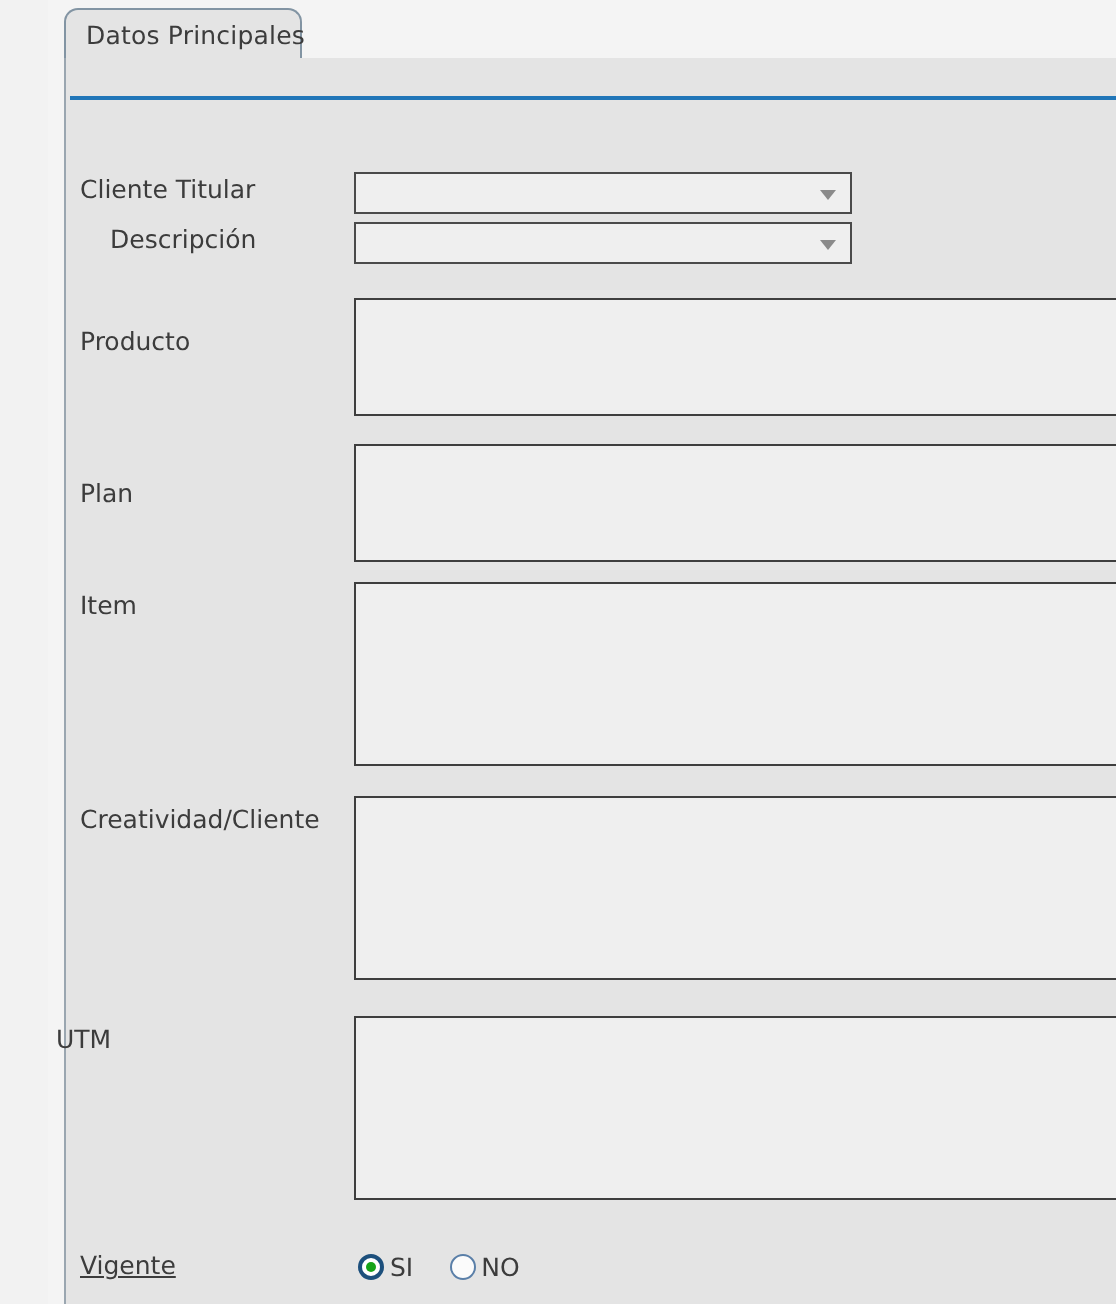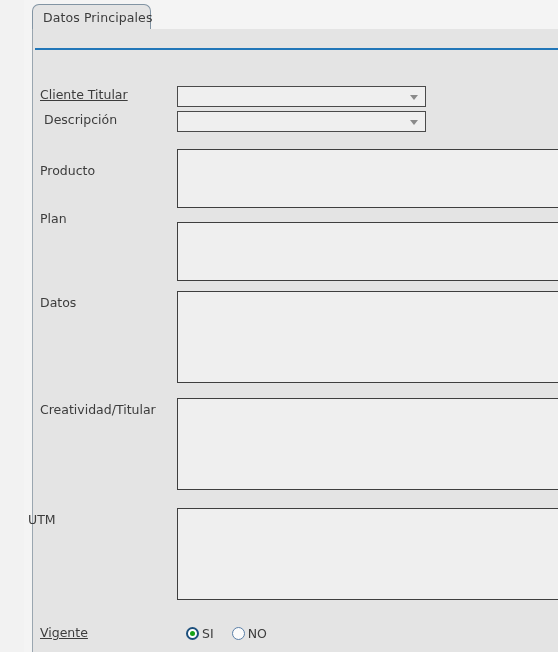--- a/index.html
+++ b/index.html
@@ -127,21 +127,21 @@
     color: #2c2c2c;
     padding: 3px 4px;
     overflow: hidden;
     white-space: pre-wrap;
     cursor: text;
   }
 
   
   .radio-group {
     position: absolute;
-    left: 162px;
+    left: 155px;
     top: 624px;
     height: 18px;
     display: flex;
     align-items: center;
     justify-content: flex-end;
   }
   .radio-item {
     display: flex;
     align-items: center;
     margin-right: 18px;
@@ -189,42 +189,42 @@
     <div class="tabstrip-line"></div>
     <div class="tab">
       <span>Datos Principales</span>
     </div>
   </div>
 
   <div class="panel">
     <div class="accent-line"></div>
   </div>
 
-  <div class="field-label" style="left:16px; top:88px;text-decoration:underline;">Cliente Titular</div>
+  <div class="field-label" style="left:16px; top:88px;">Cliente Titular</div>
   <div class="combo" style="left:153px; top:86px; width:249px;">
     <span class="value"></span>
     <span class="arrow"></span>
   </div>
 
-  <div class="field-label" style="left:20px; top:113px;">Descripción</div>
+  <div class="field-label" style="left:31px; top:113px;">Descripción</div>
   <div class="combo" style="left:153px; top:111px; width:249px;">
     <span class="value"></span>
     <span class="arrow"></span>
   </div>
 
   <div class="field-label" style="left:16px; top:164px;">Producto</div>
   <div class="textbox" style="left:153px; top:149px; width:400px; height:59px;"></div>
 
-  <div class="field-label" style="left:16px; top:212px;">Plan</div>
+  <div class="field-label" style="left:16px; top:240px;">Plan</div>
   <div class="textbox" style="left:153px; top:222px; width:400px; height:59px;"></div>
 
-  <div class="field-label" style="left:16px; top:296px;">Datos</div>
+  <div class="field-label" style="left:16px; top:296px;">Item</div>
   <div class="textbox" style="left:153px; top:291px; width:400px; height:92px;"></div>
 
-  <div class="field-label" style="left:16px; top:403px;">Creatividad/Titular</div>
+  <div class="field-label" style="left:16px; top:403px;">Creatividad/Cliente</div>
   <div class="textbox" style="left:153px; top:398px; width:400px; height:92px;"></div>
 
   <div class="field-label" style="left:4px; top:513px;">UTM</div>
   <div class="textbox" style="left:153px; top:508px; width:400px; height:92px;"></div>
 
   <div class="field-label" style="left:16px; top:626px;text-decoration:underline;">Vigente</div>
   <div class="radio-group">
     <div class="radio-item">
       <span class="radio-mark checked"></span>
       <span class="radio-text">SI</span>

